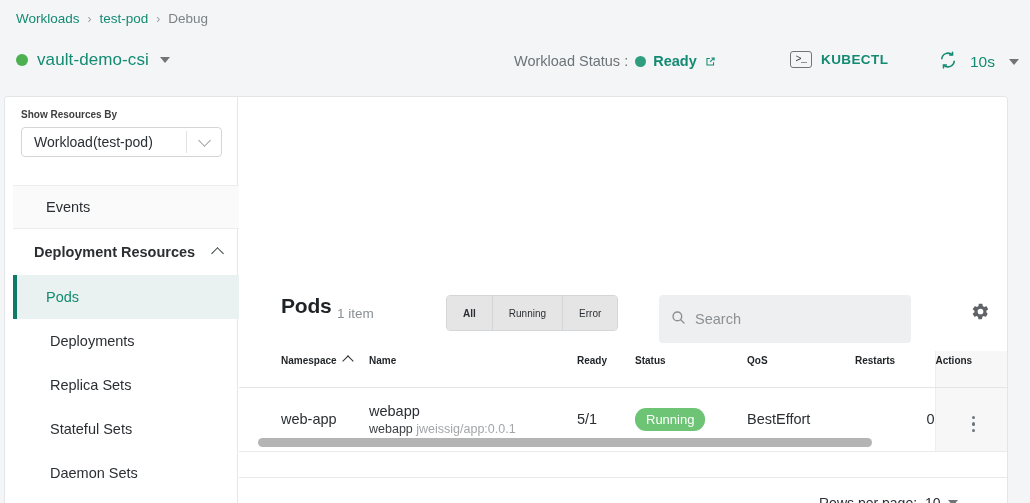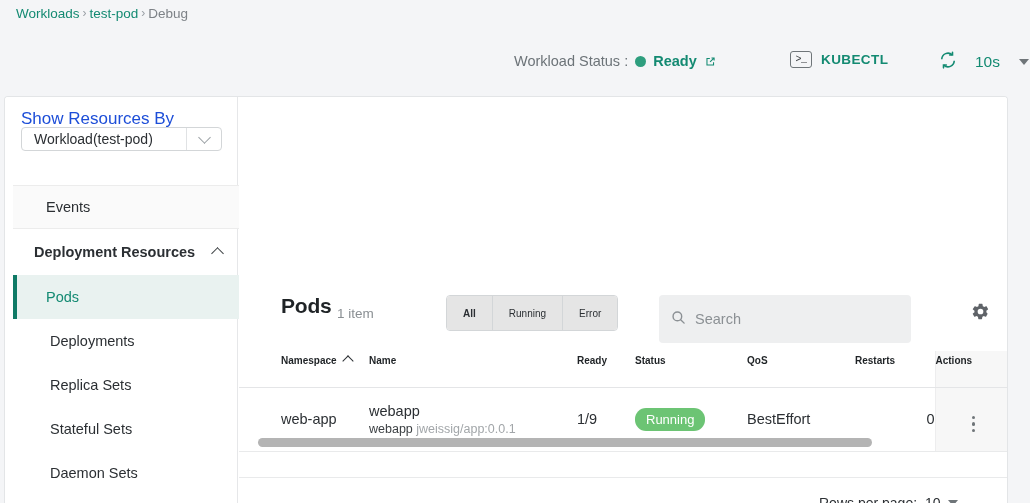--- a/index.html
+++ b/index.html
@@ -8,21 +8,21 @@
     background: #f4f5f7;
     font-family: "Liberation Sans", sans-serif;
     -webkit-font-smoothing: antialiased;
     overflow: hidden;
   }
   .page { position: relative; width: 1030px; height: 503px; }
 
   
   .breadcrumb {
     position: absolute; left: 16px; top: 6px;
-    display: flex; align-items: flex-start; gap: 3px;
+    display: flex; align-items: flex-end; gap: 8px;
     font-size: 13.5px; height: 20px;
   }
   .crumb-link { color: #138a72; cursor: pointer; }
   .crumb-sep { color: #9aa0a6; font-size: 12px; }
   .crumb-current { color: #7d8287; }
   .ws-select {
     position: absolute; left: 16px; top: 50px;
     display: flex; align-items: center; gap: 9px;
     cursor: pointer;
   }
@@ -62,21 +62,21 @@
     display: flex; align-items: center; justify-content: center;
     font-family: "Liberation Mono", monospace; letter-spacing: -.5px;
     line-height: 1;
   }
   .kubectl-label {
     color: #138a72; font-size: 13.5px; font-weight: 700; letter-spacing: .4px;
   }
 
   .refresh-group {
     position: absolute; left: 938px; top: 50px;
-    display: flex; align-items: center; gap: 17px; cursor: pointer;
+    display: flex; align-items: center; gap: 12px; cursor: pointer;
   }
   .refresh-label { color: #138a72; font-size: 15.5px; }
 
   
   .card {
     position: absolute; left: 4px; top: 96px; width: 1004px; height: 420px;
     background: #ffffff;
     border: 1px solid #e3e5e7;
     border-bottom: none;
     border-radius: 4px 4px 0 0;
@@ -84,25 +84,25 @@
   }
 
   
   .leftpane {
     position: absolute; left: 0; top: 0; width: 233px; height: 420px;
     border-right: 1px solid #e6e7e9;
     background: #fff;
   }
   .srb-label {
     position: absolute; left: 16px; top: 12px;
-    font-size: 17px; color: #1d4ed8;
+    font-size: 10px; color: #404040; font-weight: bold;
   }
   .srb-select {
     position: absolute; left: 16px; top: 30px;
-    width: 201px; height: 24px;
+    width: 201px; height: 30px;
     border: 1px solid #d3d6d8; border-radius: 4px;
     display: flex; align-items: center; cursor: pointer; background: #fff;
   }
   .srb-value {
     flex: 1; padding-left: 12px; font-size: 14px; color: #2b2f33;
   }
   .srb-divider { width: 1px; height: 22px; background: #e0e2e4; }
   .srb-arrow {
     width: 34px; display: flex; align-items: center; justify-content: center;
   }
@@ -260,20 +260,25 @@
 <div class="page">
 
   <div class="breadcrumb">
     <span class="crumb-link">Workloads</span>
     <span class="crumb-sep">›</span>
     <span class="crumb-link">test-pod</span>
     <span class="crumb-sep">›</span>
     <span class="crumb-current">Debug</span>
   </div>
 
+  <div class="ws-select">
+    <span class="dot" style="background:#4cb050"></span>
+    <span class="ws-name">vault-demo-csi</span>
+    <span class="caret-dn"></span>
+  </div>
 
   <div class="status-group">
     <span class="status-label">Workload Status :</span>
     <span class="status-dot" style="background:#2e9e7e"></span>
     <span class="status-text">Ready</span>
     <span class="ext-link">
       <svg width="13" height="13" viewBox="0 0 16 16">
         <path d="M3 3.6h4.2v1.3H4.3v6.8h6.8V8.8h1.3V13H3V3.6z" fill="#138a72"></path>
         <path d="M9.2 3h3.9v3.9h-1.3V5.2L7.9 9l-.9-.9 3.8-3.8H9.2V3z" fill="#138a72"></path>
       </svg>
@@ -369,21 +374,21 @@
         </thead>
         <tbody>
           <tr>
             <td class="c-ns">web-app</td>
             <td class="c-name">
               <div class="name-main">webapp</div>
               <div class="name-sub">
                 <b>webapp</b><span>&nbsp;</span><span>jweissig/app:0.0.1</span>
               </div>
             </td>
-            <td class="c-ready">1/9</td>
+            <td class="c-ready">5/1</td>
             <td class="c-status">
               <span class="pill">Running</span>
             </td>
             <td class="c-qos">BestEffort</td>
             <td class="c-restarts">0</td>
             <td class="c-actions">
               <span class="kebab">
                   <i></i>
                   <i></i>
                   <i></i>

